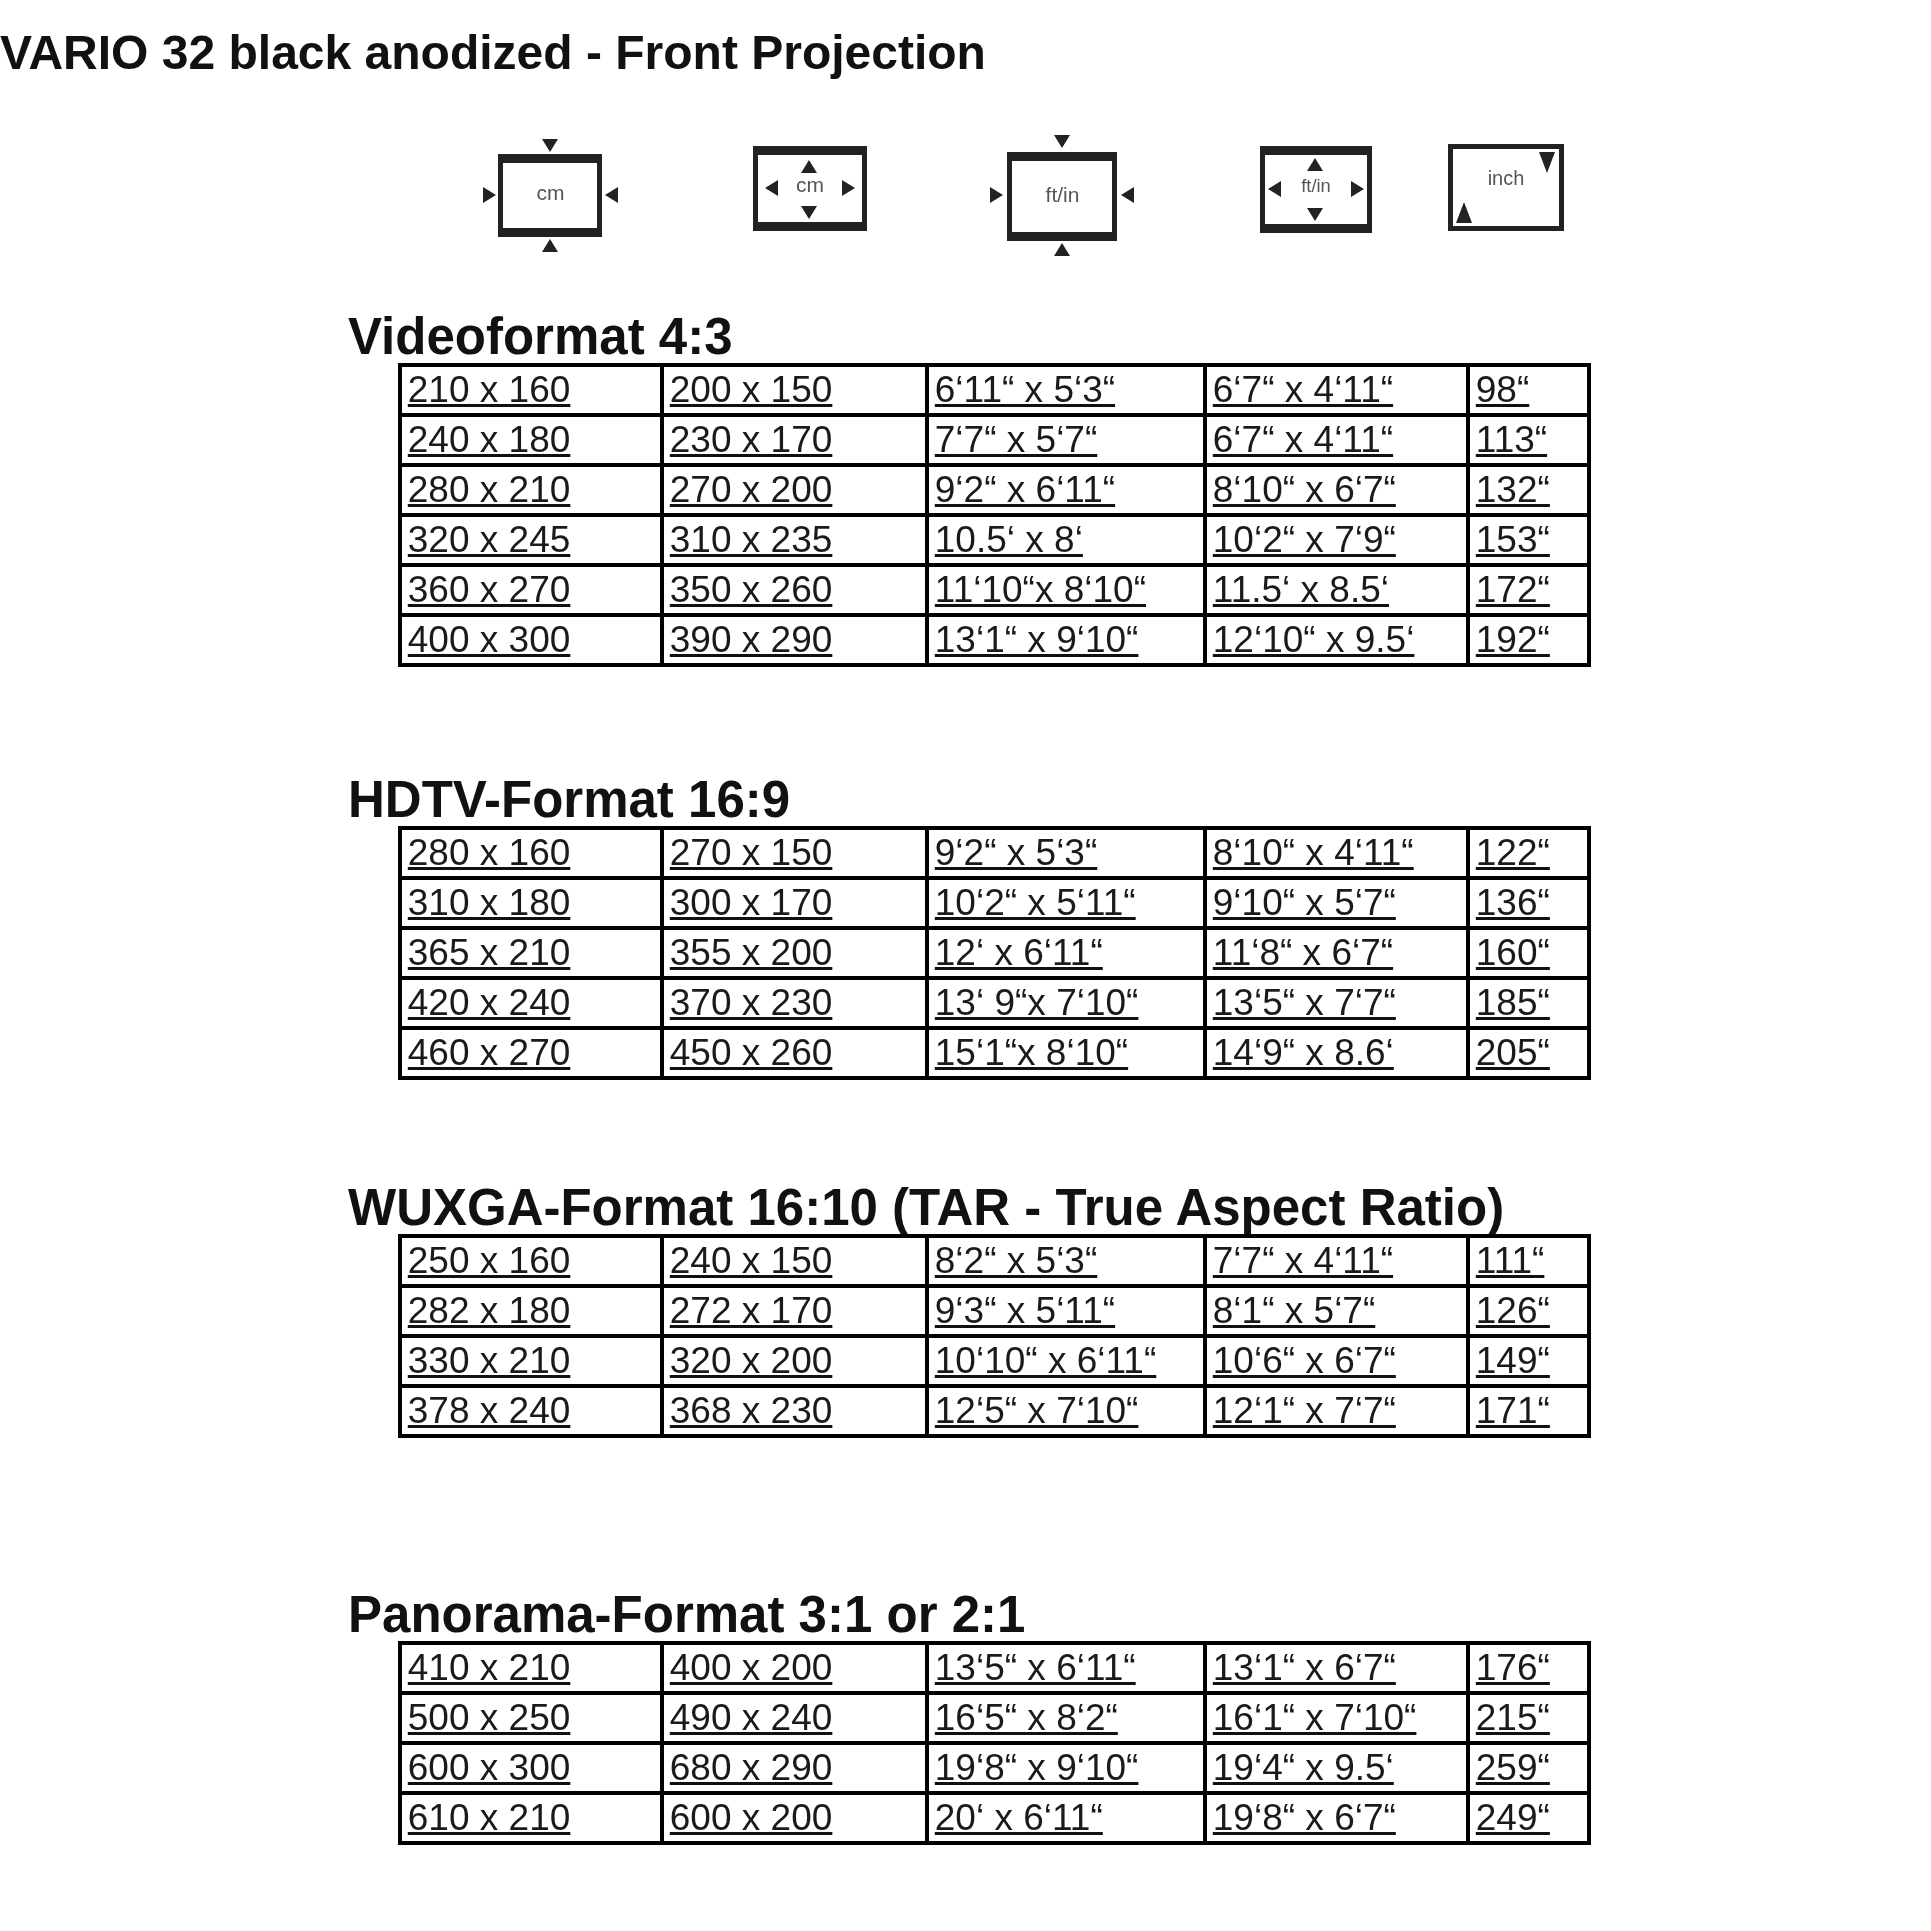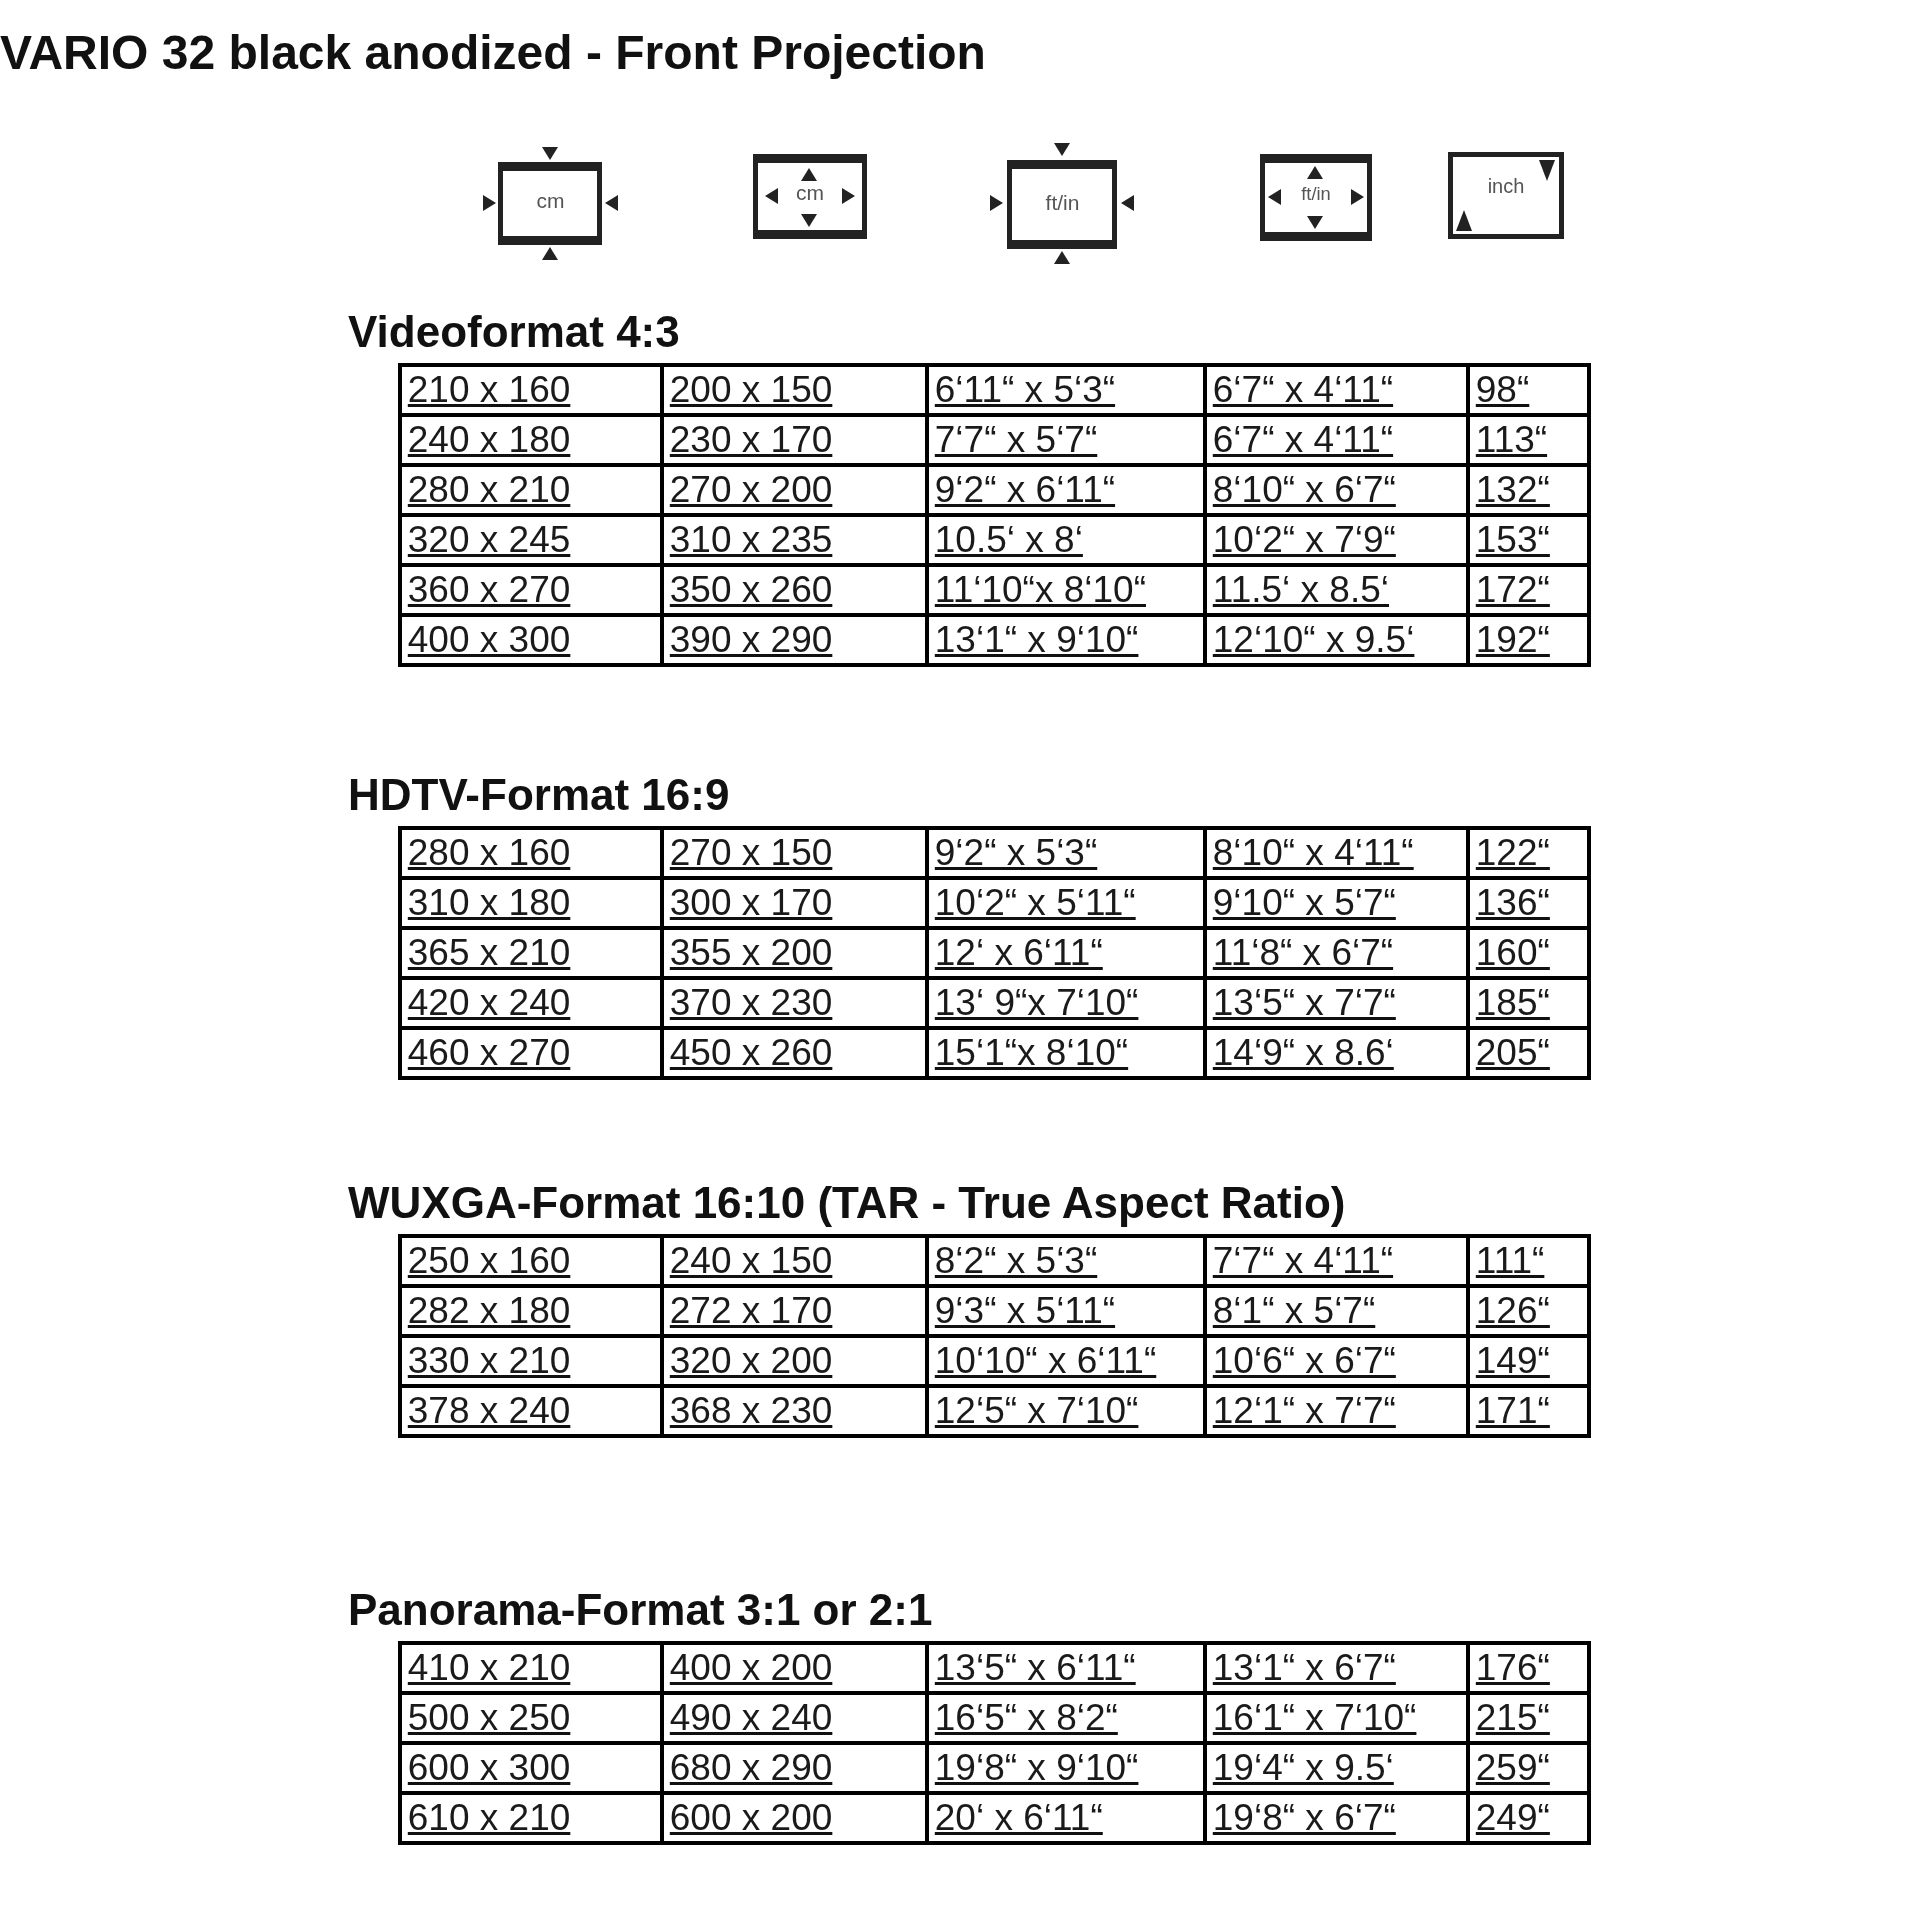--- a/index.html
+++ b/index.html
@@ -1,29 +1,29 @@
 <!DOCTYPE html>
 <html><head>
 <meta charset="utf-8">
 <style>
   html, body { margin: 0; padding: 0; background: #ffffff; }
   body { width: 1931px; height: 1931px; position: relative; overflow: hidden;
          font-family: "Liberation Sans", "DejaVu Sans", sans-serif; color: #111; }
   .title { position: absolute; left: 0; width: 1931px; top: 25px; text-align: left;
            font-size: 48px; font-weight: bold; letter-spacing: 0px; }
-  .icons { position: absolute; top: 135px; left: 0; width: 1608px; height: 135px; }
+  .icons { position: absolute; top: 127px; left: 0; width: 1608px; height: 135px; }
   .icon { position: absolute; }
   .icon .box { position: absolute; border: 5.8px solid #222; background: #fff; box-sizing: border-box; }
   .icon .lbl { position: absolute; width: 100%; text-align: center; color: #555; font-size: 21px; }
   .tri { position: absolute; width: 0; height: 0; }
   .tri.down { border-left: 8.7px solid transparent; border-right: 8.7px solid transparent; border-top: 13.5px solid #222; }
   .tri.up { border-left: 8.7px solid transparent; border-right: 8.7px solid transparent; border-bottom: 13.5px solid #222; }
   .tri.right { border-top: 8.7px solid transparent; border-bottom: 8.7px solid transparent; border-left: 13.5px solid #222; }
   .tri.left { border-top: 8.7px solid transparent; border-bottom: 8.7px solid transparent; border-right: 13.5px solid #222; }
-  .section-title { position: absolute; left: 348px; font-size: 44px; font-weight: bold; white-space: nowrap; }
+  .section-title { position: absolute; left: 348px; font-size: 51px; font-weight: bold; white-space: nowrap; }
   table.spec { position: absolute; left: 398px; border-collapse: collapse; table-layout: fixed; text-decoration: underline; }
   table.spec td { border: 4.8px solid #000; height: 46px; padding: 0 0 0 5.8px; font-size: 37px;
                   white-space: nowrap; overflow: hidden; vertical-align: middle; color: #1a1a1a; }
   col.c1 { width: 262px; } col.c2 { width: 265px; } col.c3 { width: 278px; }
   col.c4 { width: 263px; } col.c5 { width: 121px; }
 </style>
 </head>
 <body>
 
 <div class="title">VARIO 32 black anodized - Front Projection</div>

